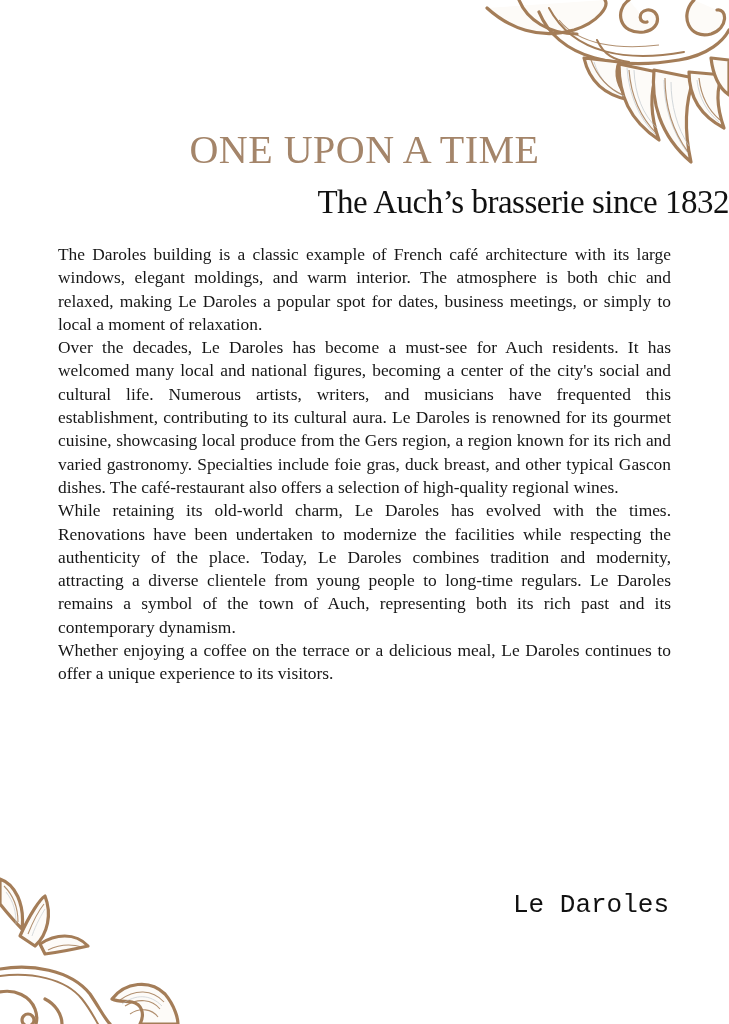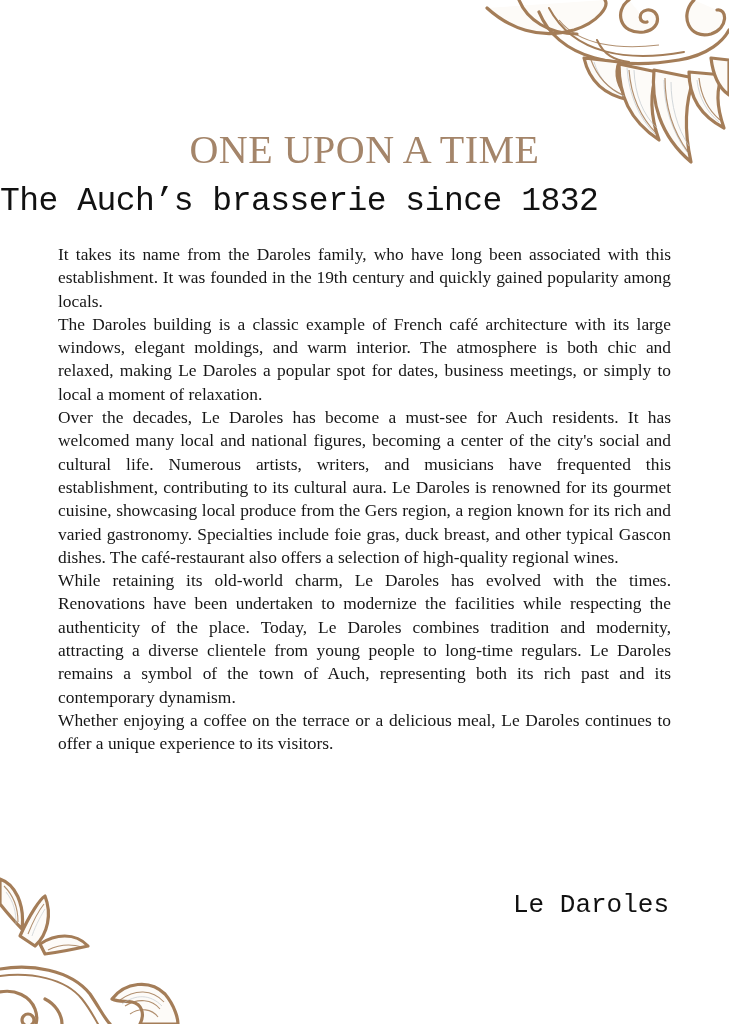--- a/index.html
+++ b/index.html
@@ -43,22 +43,22 @@
       letter-spacing: 0.5px;
       color: #a4856a;
       margin: 0;
       font-weight: normal;
     }
     .subtitle {
       position: absolute;
       top: 180px;
       left: 0;
       width: 729px;
-      text-align: left;
-      font-family: Liberation Mono, monospace;
+      text-align: right;
+      font-family: Liberation Serif, serif;
       font-size: 33px;
       line-height: 44px;
       color: #111111;
       margin: 0;
       font-weight: normal;
       letter-spacing: -0.5px;
     }
     .body-text {
       position: absolute;
       top: 243px;
@@ -119,21 +119,20 @@
     <path d="M220 78 C 222 96, 229 110, 241 120"></path>
     <path d="M112 60 C 118 76, 128 88, 144 95"></path>
     <path d="M80 20 C 100 45, 140 50, 180 45"></path>
   </g>
 </svg>
 
 <h1 class="title">ONE UPON A TIME</h1>
 <h2 class="subtitle">The Auch’s brasserie since 1832</h2>
 
 <div class="body-text">
-  <p>It takes its name from the Daroles family, who have long been associated with this establishment. It was founded in the 19th century and quickly gained popularity among locals.</p>
   <p>The Daroles building is a classic example of French café architecture with its large windows, elegant moldings, and warm interior. The atmosphere is both chic and relaxed, making Le Daroles a popular spot for dates, business meetings, or simply to local a moment of relaxation.</p>
   <p>Over the decades, Le Daroles has become a must-see for Auch residents. It has welcomed many local and national figures, becoming a center of the city's social and cultural life. Numerous artists, writers, and musicians have frequented this establishment, contributing to its cultural aura. Le Daroles is renowned for its gourmet cuisine, showcasing local produce from the Gers region, a region known for its rich and varied gastronomy. Specialties include foie gras, duck breast, and other typical Gascon dishes. The café-restaurant also offers a selection of high-quality regional wines.</p>
   <p>While retaining its old-world charm, Le Daroles has evolved with the times. Renovations have been undertaken to modernize the facilities while respecting the authenticity of the place. Today, Le Daroles combines tradition and modernity, attracting a diverse clientele from young people to long-time regulars. Le Daroles remains a symbol of the town of Auch, representing both its rich past and its contemporary dynamism.</p>
   <p>Whether enjoying a coffee on the terrace or a delicious meal, Le Daroles continues to offer a unique experience to its visitors.</p>
 </div>
 
 <p class="signature">Le Daroles</p>
 
 <svg class="ornament ornament-bottom" viewBox="0 0 185 150" xmlns="http://www.w3.org/2000/svg">
   <g fill="#fdfbf8" stroke="#a47d58" stroke-width="3.2" stroke-linejoin="round" stroke-linecap="round">

